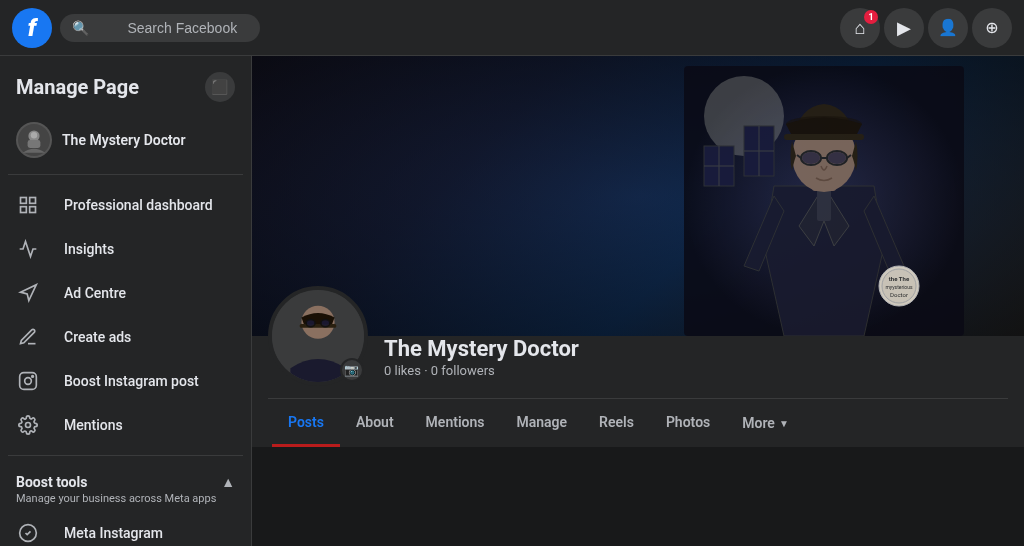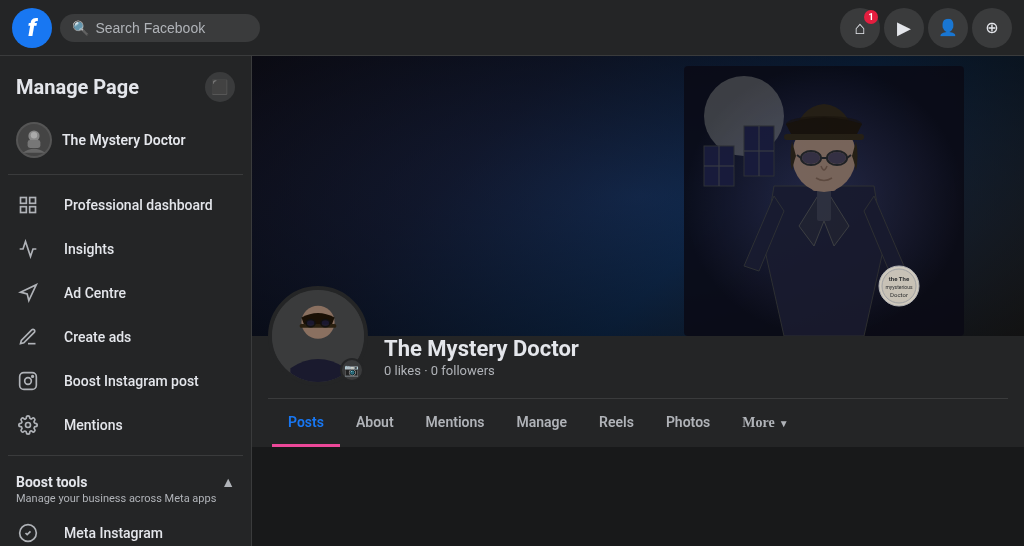--- a/index.html
+++ b/index.html
@@ -41,20 +41,21 @@
       gap: 6px;
       width: 200px;
     }
     .search-bar input {
       background: transparent;
       border: none;
       outline: none;
       color: #e4e6eb;
       font-size: 14px;
       width: 150px;
+      margin-left: 32px;
     }
     .search-bar input::placeholder { color: #b0b3b8; }
     .nav-icons {
       display: flex; align-items: center;
       margin-left: auto;
       gap: 4px;
     }
     .nav-icon-btn {
       width: 40px; height: 40px;
       border-radius: 50%;
@@ -280,30 +281,29 @@
       padding: 14px 16px;
       font-size: 14px;
       font-weight: 600;
       color: #b0b3b8;
       cursor: pointer;
       border-bottom: 3px solid transparent;
       white-space: nowrap;
     }
     .page-tab.active {
       color: #1877f2;
-      border-bottom: 3px solid #ec4899;
+      border-bottom: 3px solid #b91c1c;
     }
     .more-tab {
       display: flex; align-items: center; gap: 4px;
       padding: 16px 16px;
       font-size: 14px;
       font-weight: 600;
       color: #b0b3b8;
       cursor: pointer;
-      font-family: Liberation Serif, serif;
     }
   </style>
 </head>
 <body>
 
 <nav class="topnav">
   <div class="fb-logo">
     <span style="font-style:italic;font-size:24px;">f</span>
   </div>
   <div class="search-bar">

